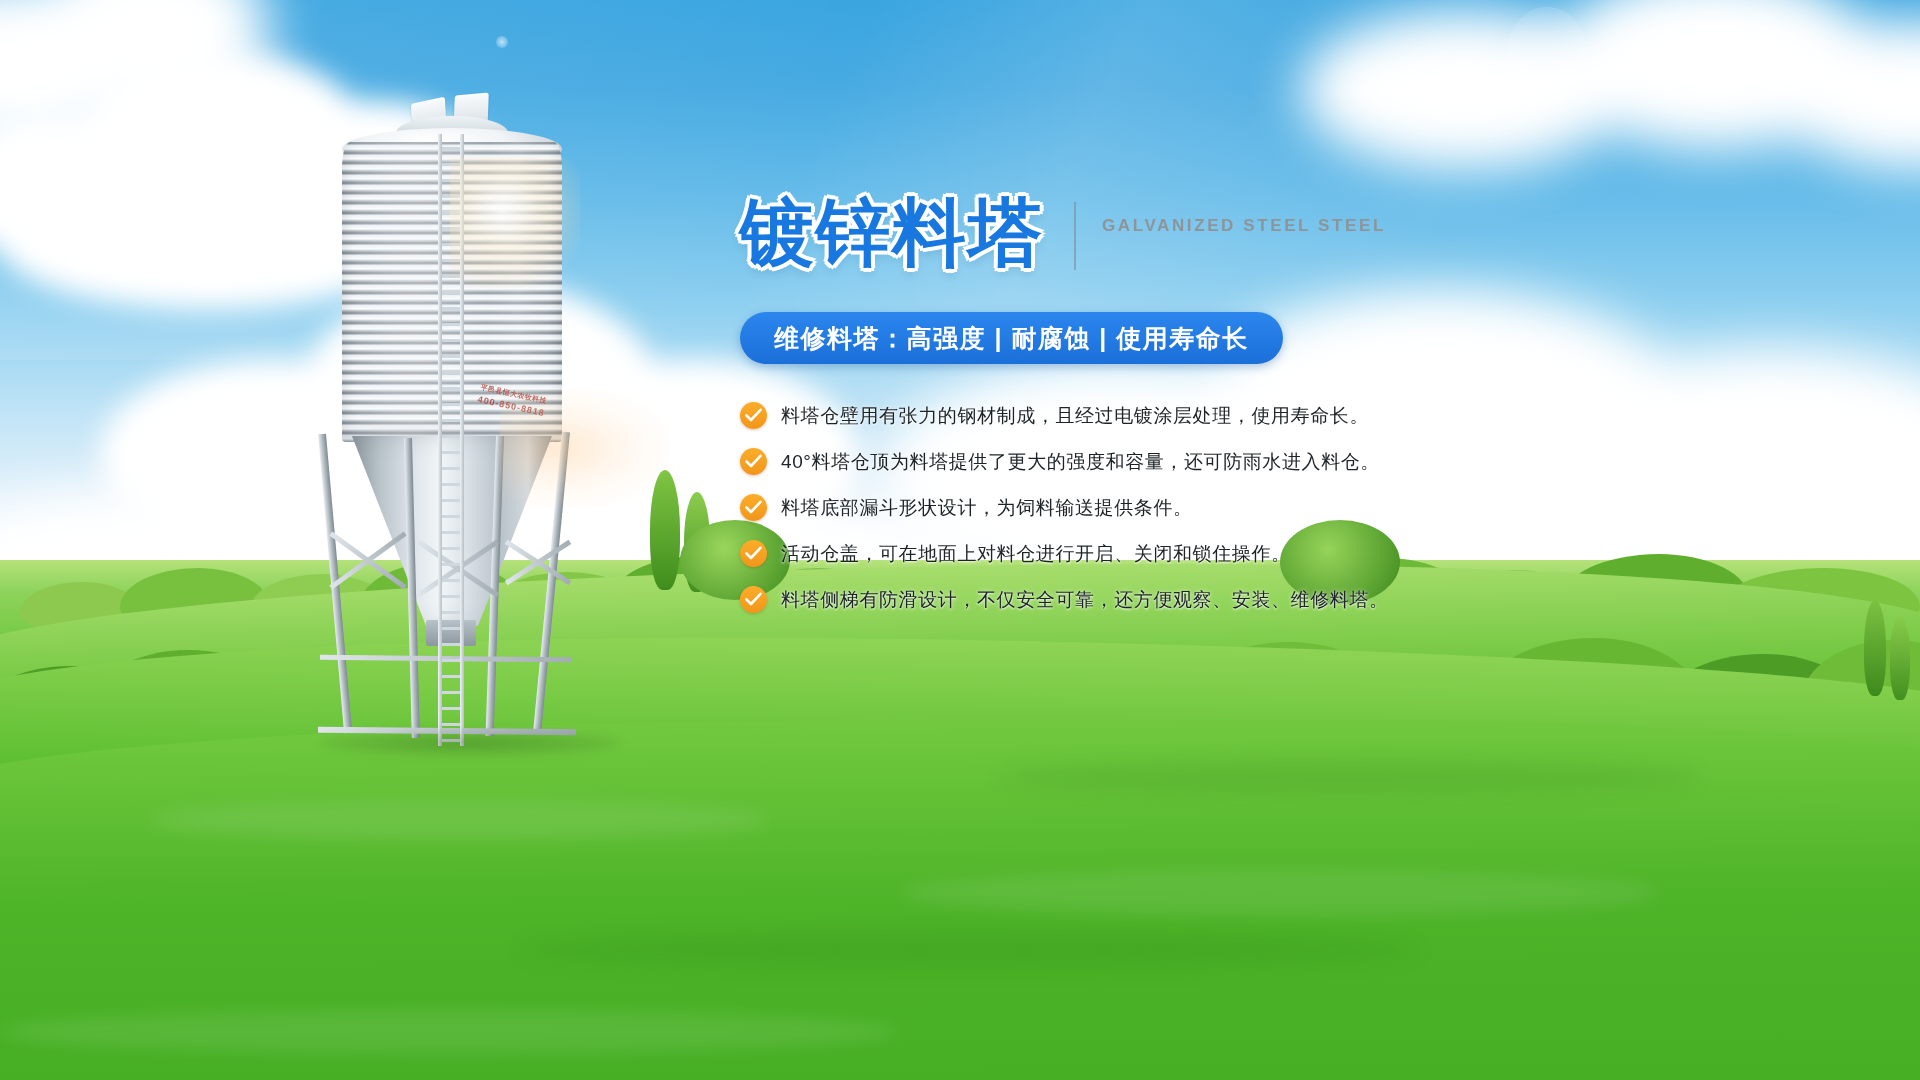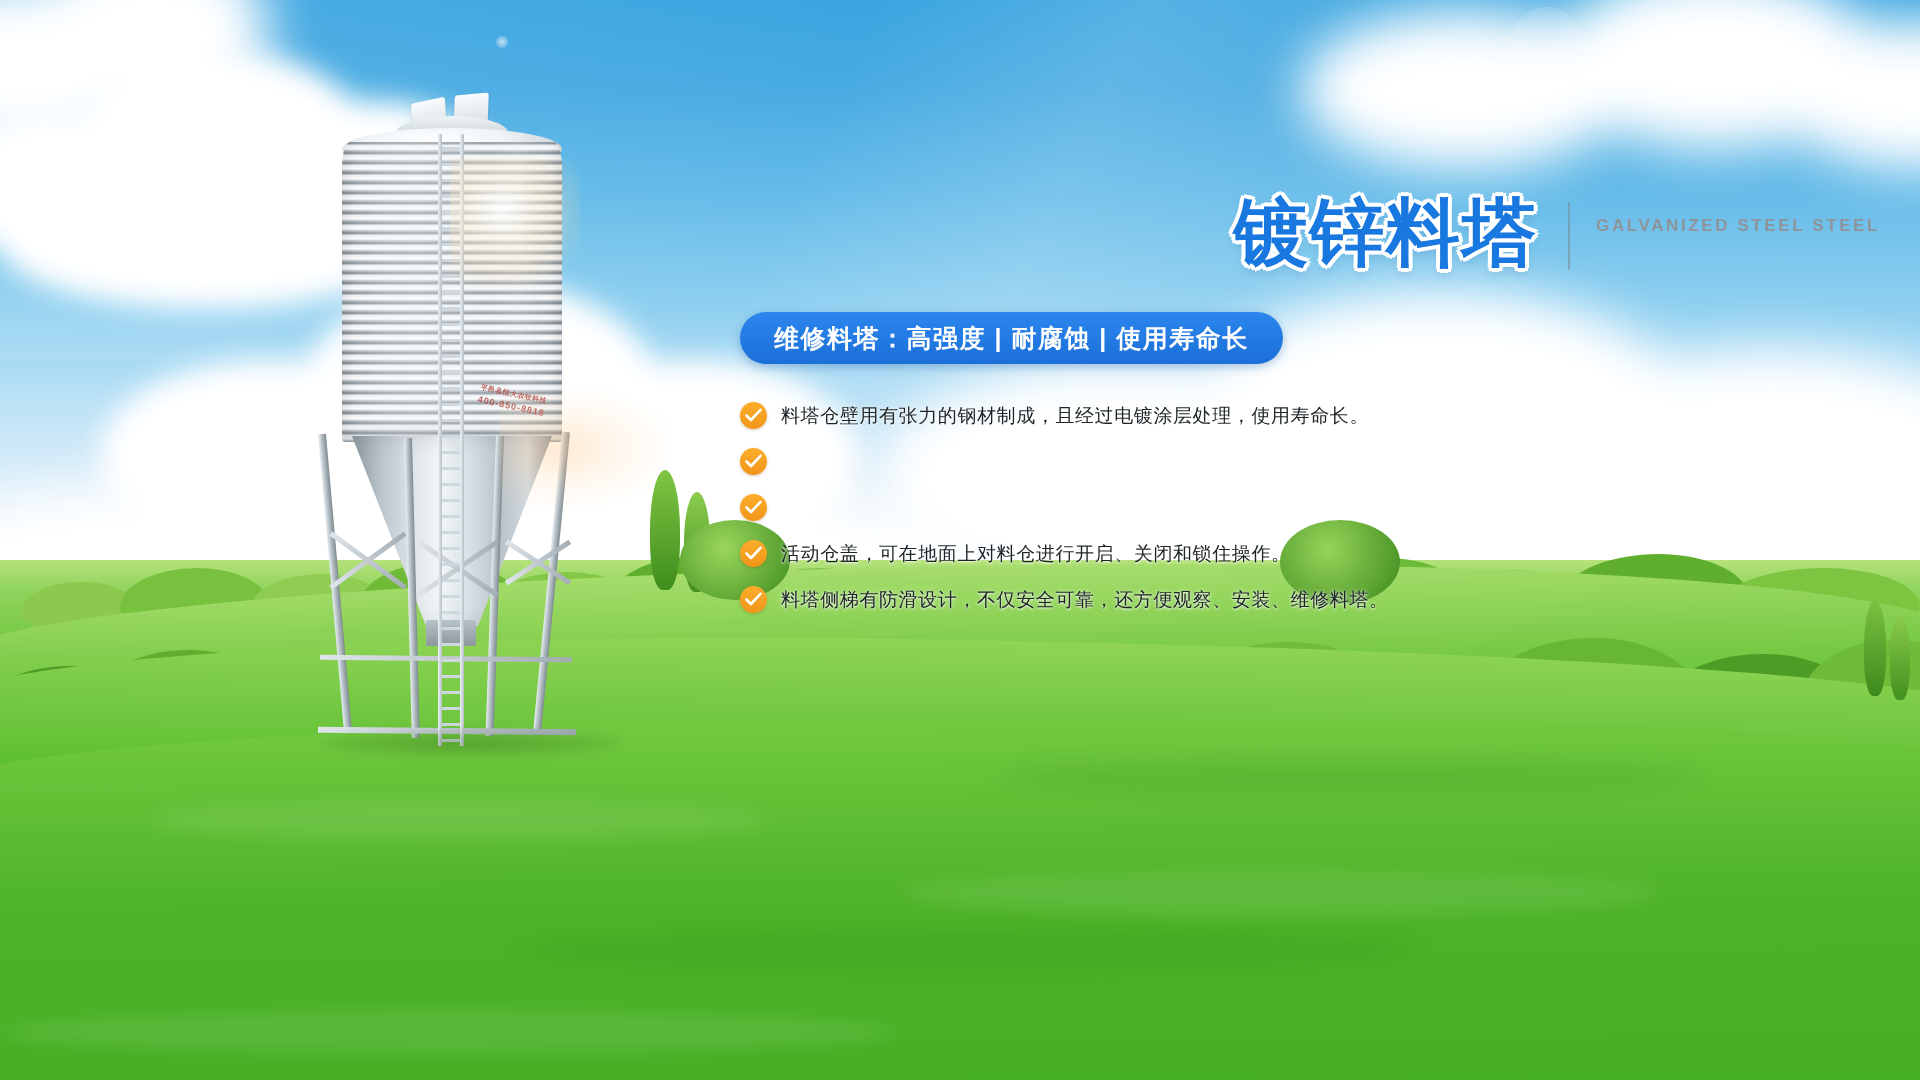--- a/index.html
+++ b/index.html
@@ -175,21 +175,21 @@
   .silo-shadow {
     position:absolute; left:320px; top:730px; width:300px; height:26px;
     border-radius:50%;
     background:radial-gradient(ellipse, rgba(30,70,20,.30) 0%, rgba(30,70,20,.12) 55%, rgba(30,70,20,0) 100%);
     filter:blur(5px);
   }
 
   
   #panel { position:absolute; left:740px; top:196px; width:1140px; }
 
-  .title-row { display:flex; align-items:flex-start;justify-content:flex-end; }
+  .title-row { display:flex; align-items:flex-start; }
   .main-title {
     font-size:74px; font-weight:bold; color:#1878e0; line-height:1;
     letter-spacing:2px;
     text-shadow:
       -3px -3px 0 #fff,  3px -3px 0 #fff, -3px 3px 0 #fff, 3px 3px 0 #fff,
       -4px 0 0 #fff, 4px 0 0 #fff, 0 -4px 0 #fff, 0 4px 0 #fff,
       0 6px 10px rgba(0,60,130,.18);
     white-space:nowrap;
   }
   .title-div {
@@ -392,28 +392,30 @@
         </span>
         <span class="feat-text">料塔仓壁用有张力的钢材制成，且经过电镀涂层处理，使用寿命长。</span>
       </div>
 
       <div class="feat">
         <span class="tick">
           <svg width="17" height="15" viewBox="0 0 17 15">
               <path d="M1.5 7.5 L6 12 L15.5 1.8" fill="none" stroke="#ffffff" stroke-width="2.6" stroke-linecap="round" stroke-linejoin="round"></path>
             </svg>
         </span>
+        <span class="feat-text">40°料塔仓顶为料塔提供了更大的强度和容量，还可防雨水进入料仓。</span>
       </div>
 
       <div class="feat">
         <span class="tick">
           <svg width="17" height="15" viewBox="0 0 17 15">
               <path d="M1.5 7.5 L6 12 L15.5 1.8" fill="none" stroke="#ffffff" stroke-width="2.6" stroke-linecap="round" stroke-linejoin="round"></path>
             </svg>
         </span>
+        <span class="feat-text">料塔底部漏斗形状设计，为饲料输送提供条件。</span>
       </div>
 
       <div class="feat">
         <span class="tick">
           <svg width="17" height="15" viewBox="0 0 17 15">
               <path d="M1.5 7.5 L6 12 L15.5 1.8" fill="none" stroke="#ffffff" stroke-width="2.6" stroke-linecap="round" stroke-linejoin="round"></path>
             </svg>
         </span>
         <span class="feat-text">活动仓盖，可在地面上对料仓进行开启、关闭和锁住操作。</span>
       </div>

